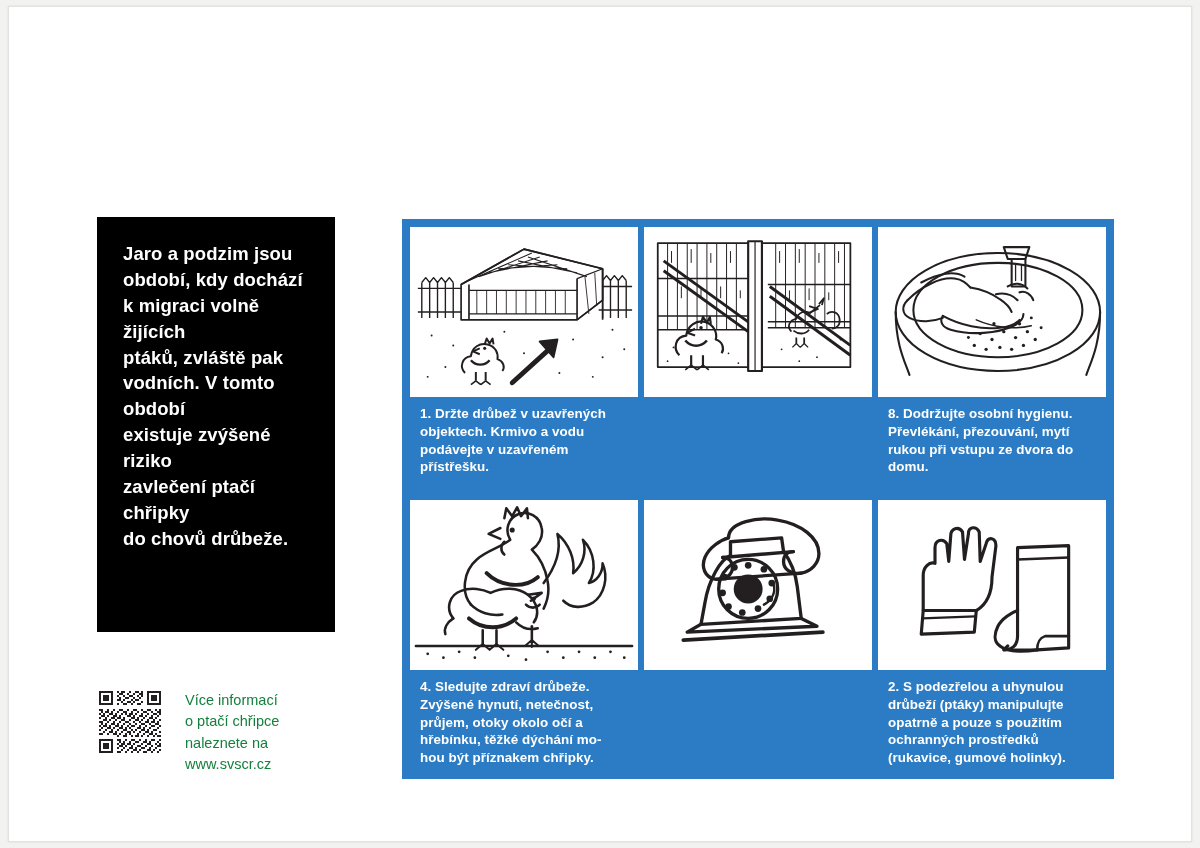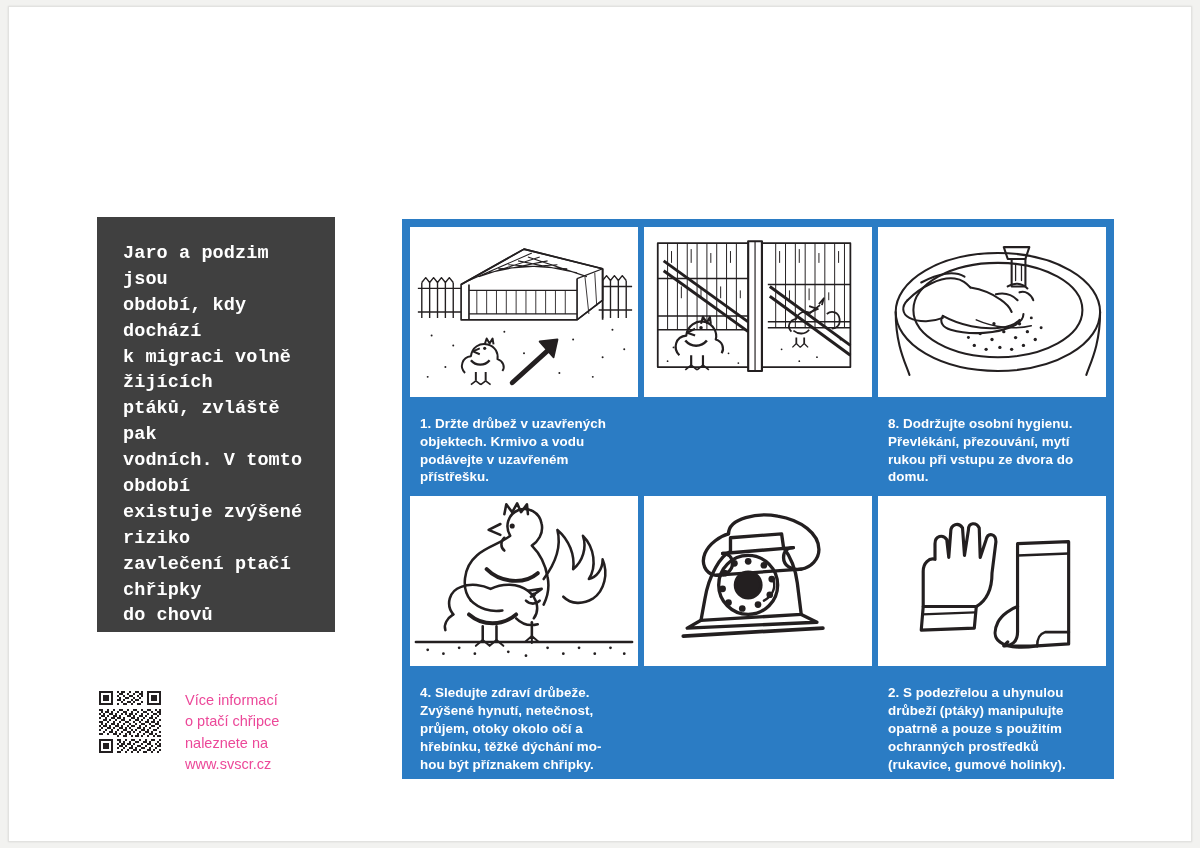--- a/index.html
+++ b/index.html
@@ -73,23 +73,22 @@
     letter-spacing: -.3px;
   }
 
   
   #intro-panel {
     position: absolute;
     left: 88px;
     top: 210px;
     width: 238px;
     height: 415px;
-    background: #404040;
+    background: #000000;
     padding: 24px 22px 20px 26px;
-    font-family: Liberation Mono, monospace;
   }
   .intro-paragraph {
     color: #ffffff;
     font-size: 18.5px;
     line-height: 1.40;
     font-weight: 700;
     letter-spacing: .1px;
     white-space: pre-line;
   }
   .intro-paragraph + .intro-paragraph { margin-top: 22px; }
@@ -100,21 +99,21 @@
     left: 88px;
     top: 682px;
     display: flex;
     align-items: flex-start;
     gap: 22px;
   }
   #qr-code-icon { width: 66px; height: 66px; flex: none; }
   #footer-text {
     font-size: 14.5px;
     line-height: 1.48;
-    color: #ec4899;
+    color: #15803d;
     white-space: pre-line;
     padding-top: 1px;
   }
 
   
   #advice-grid {
     position: absolute;
     left: 393px;
     top: 212px;
     width: 712px;
@@ -140,21 +139,21 @@
     justify-content: center;
     overflow: hidden;
   }
   .advice-illustration svg { width: 100%; height: 100%; display: block; }
   .advice-caption {
     color: #ffffff;
     font-size: 13.4px;
     line-height: 1.33;
     font-weight: 700;
     letter-spacing: .05px;
-    padding: 18px 8px 4px 10px;
+    padding: 8px 8px 4px 10px;
     white-space: pre-line;
   }
 </style>
 </head>
 <body>
 
 <div id="poster-sheet">
 
 
   <div id="intro-panel">

